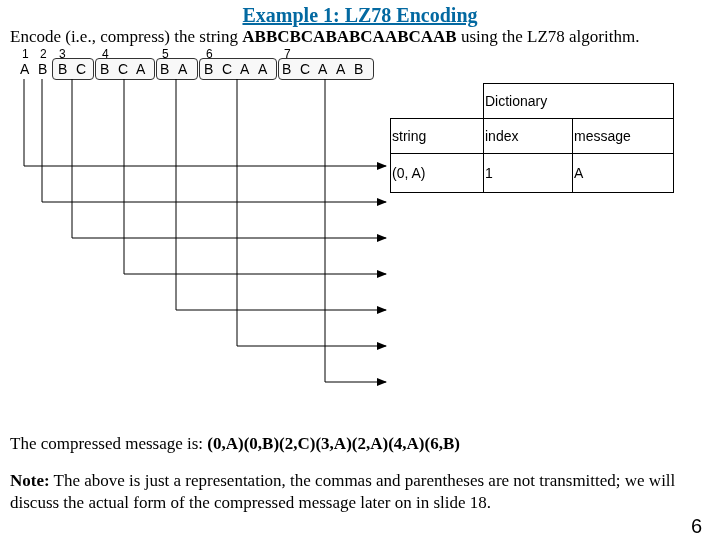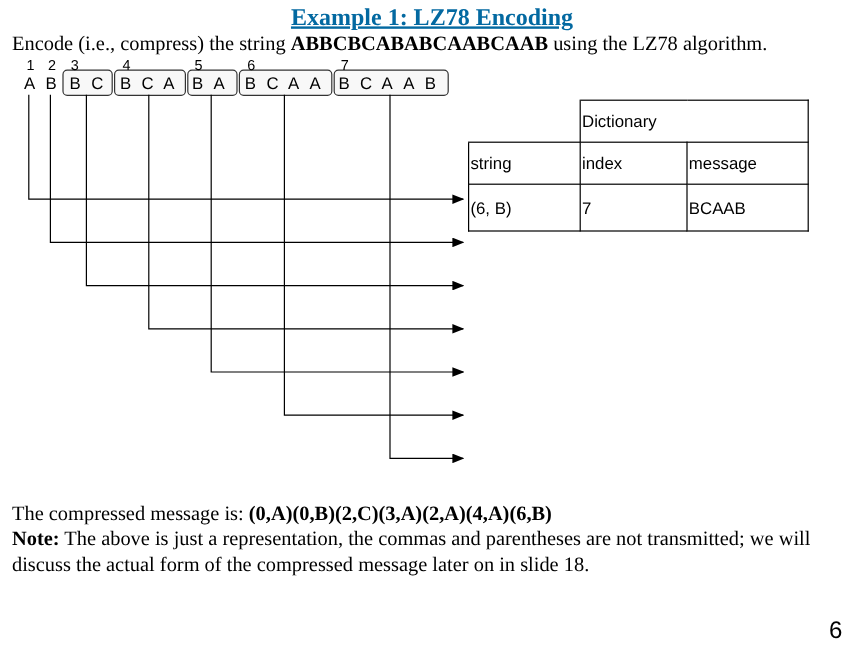--- a/index.html
+++ b/index.html
@@ -93,21 +93,21 @@
   }
   .lines polyline {
     stroke: #000;
     stroke-width: 1;
     fill: none;
   }
   .arrowhead { fill: #000; }
 
   .footer-text {
     font-size: 17px;
-    margin: 0 10px;
+    margin: 16px 10px;
     line-height: 1.25;
   }
   .page-num {
     position: absolute;
     bottom: 6px;
     right: 18px;
     font-size: 20px;
     font-family: Arial, Helvetica, sans-serif;
   }
 </style>
@@ -160,23 +160,23 @@
           <tr>
         <th class="super-head col-out"></th>
         <th colspan="2">Dictionary</th>
       </tr>
       <tr>
         <th class="col-out">string</th>
         <th class="col-idx">index</th>
         <th class="col-str">message</th>
       </tr>
       <tr>
-            <td>(6, B)</td>
-            <td>7</td>
-            <td>BCAAB</td>
+            <td>(0, A)</td>
+            <td>1</td>
+            <td>A</td>
           </tr>
     </tbody>
       </table>
 
     <svg class="lines">
       <defs>
         <marker id="ah" markerWidth="10" markerHeight="8" refX="9" refY="4" orient="auto">
           <path d="M0,0 L10,4 L0,8 z" class="arrowhead"></path>
         </marker>
       </defs>

